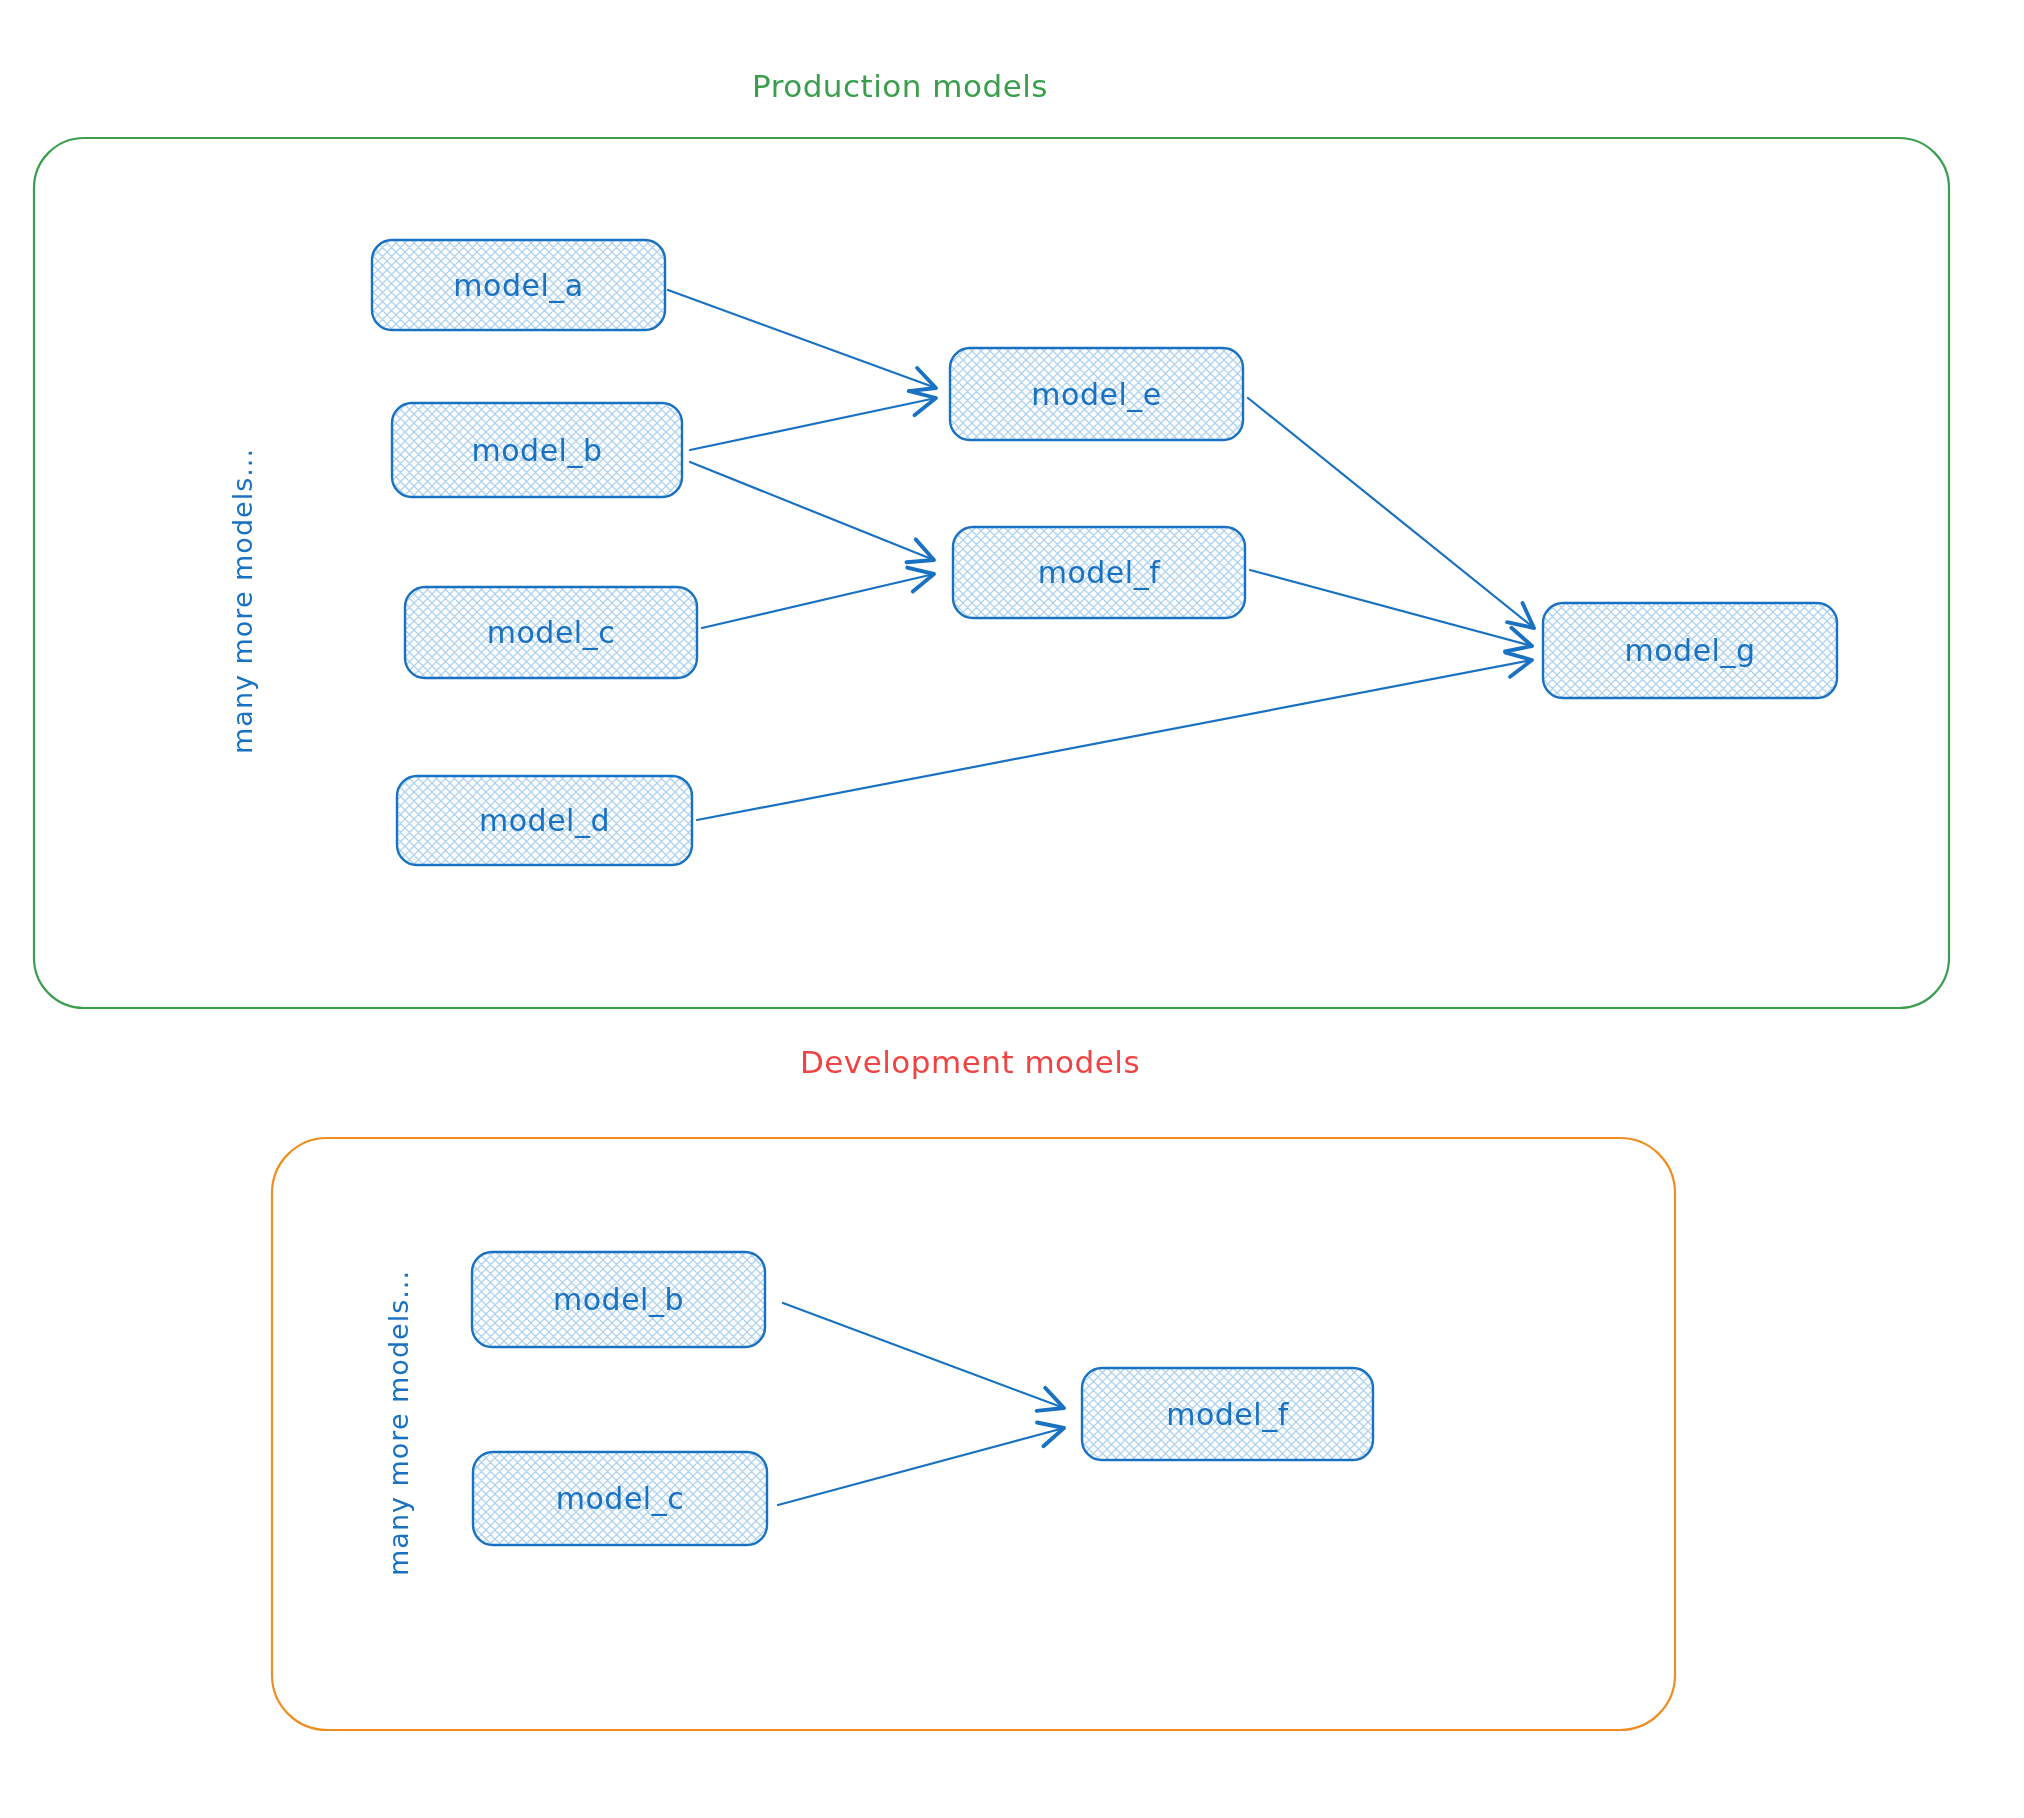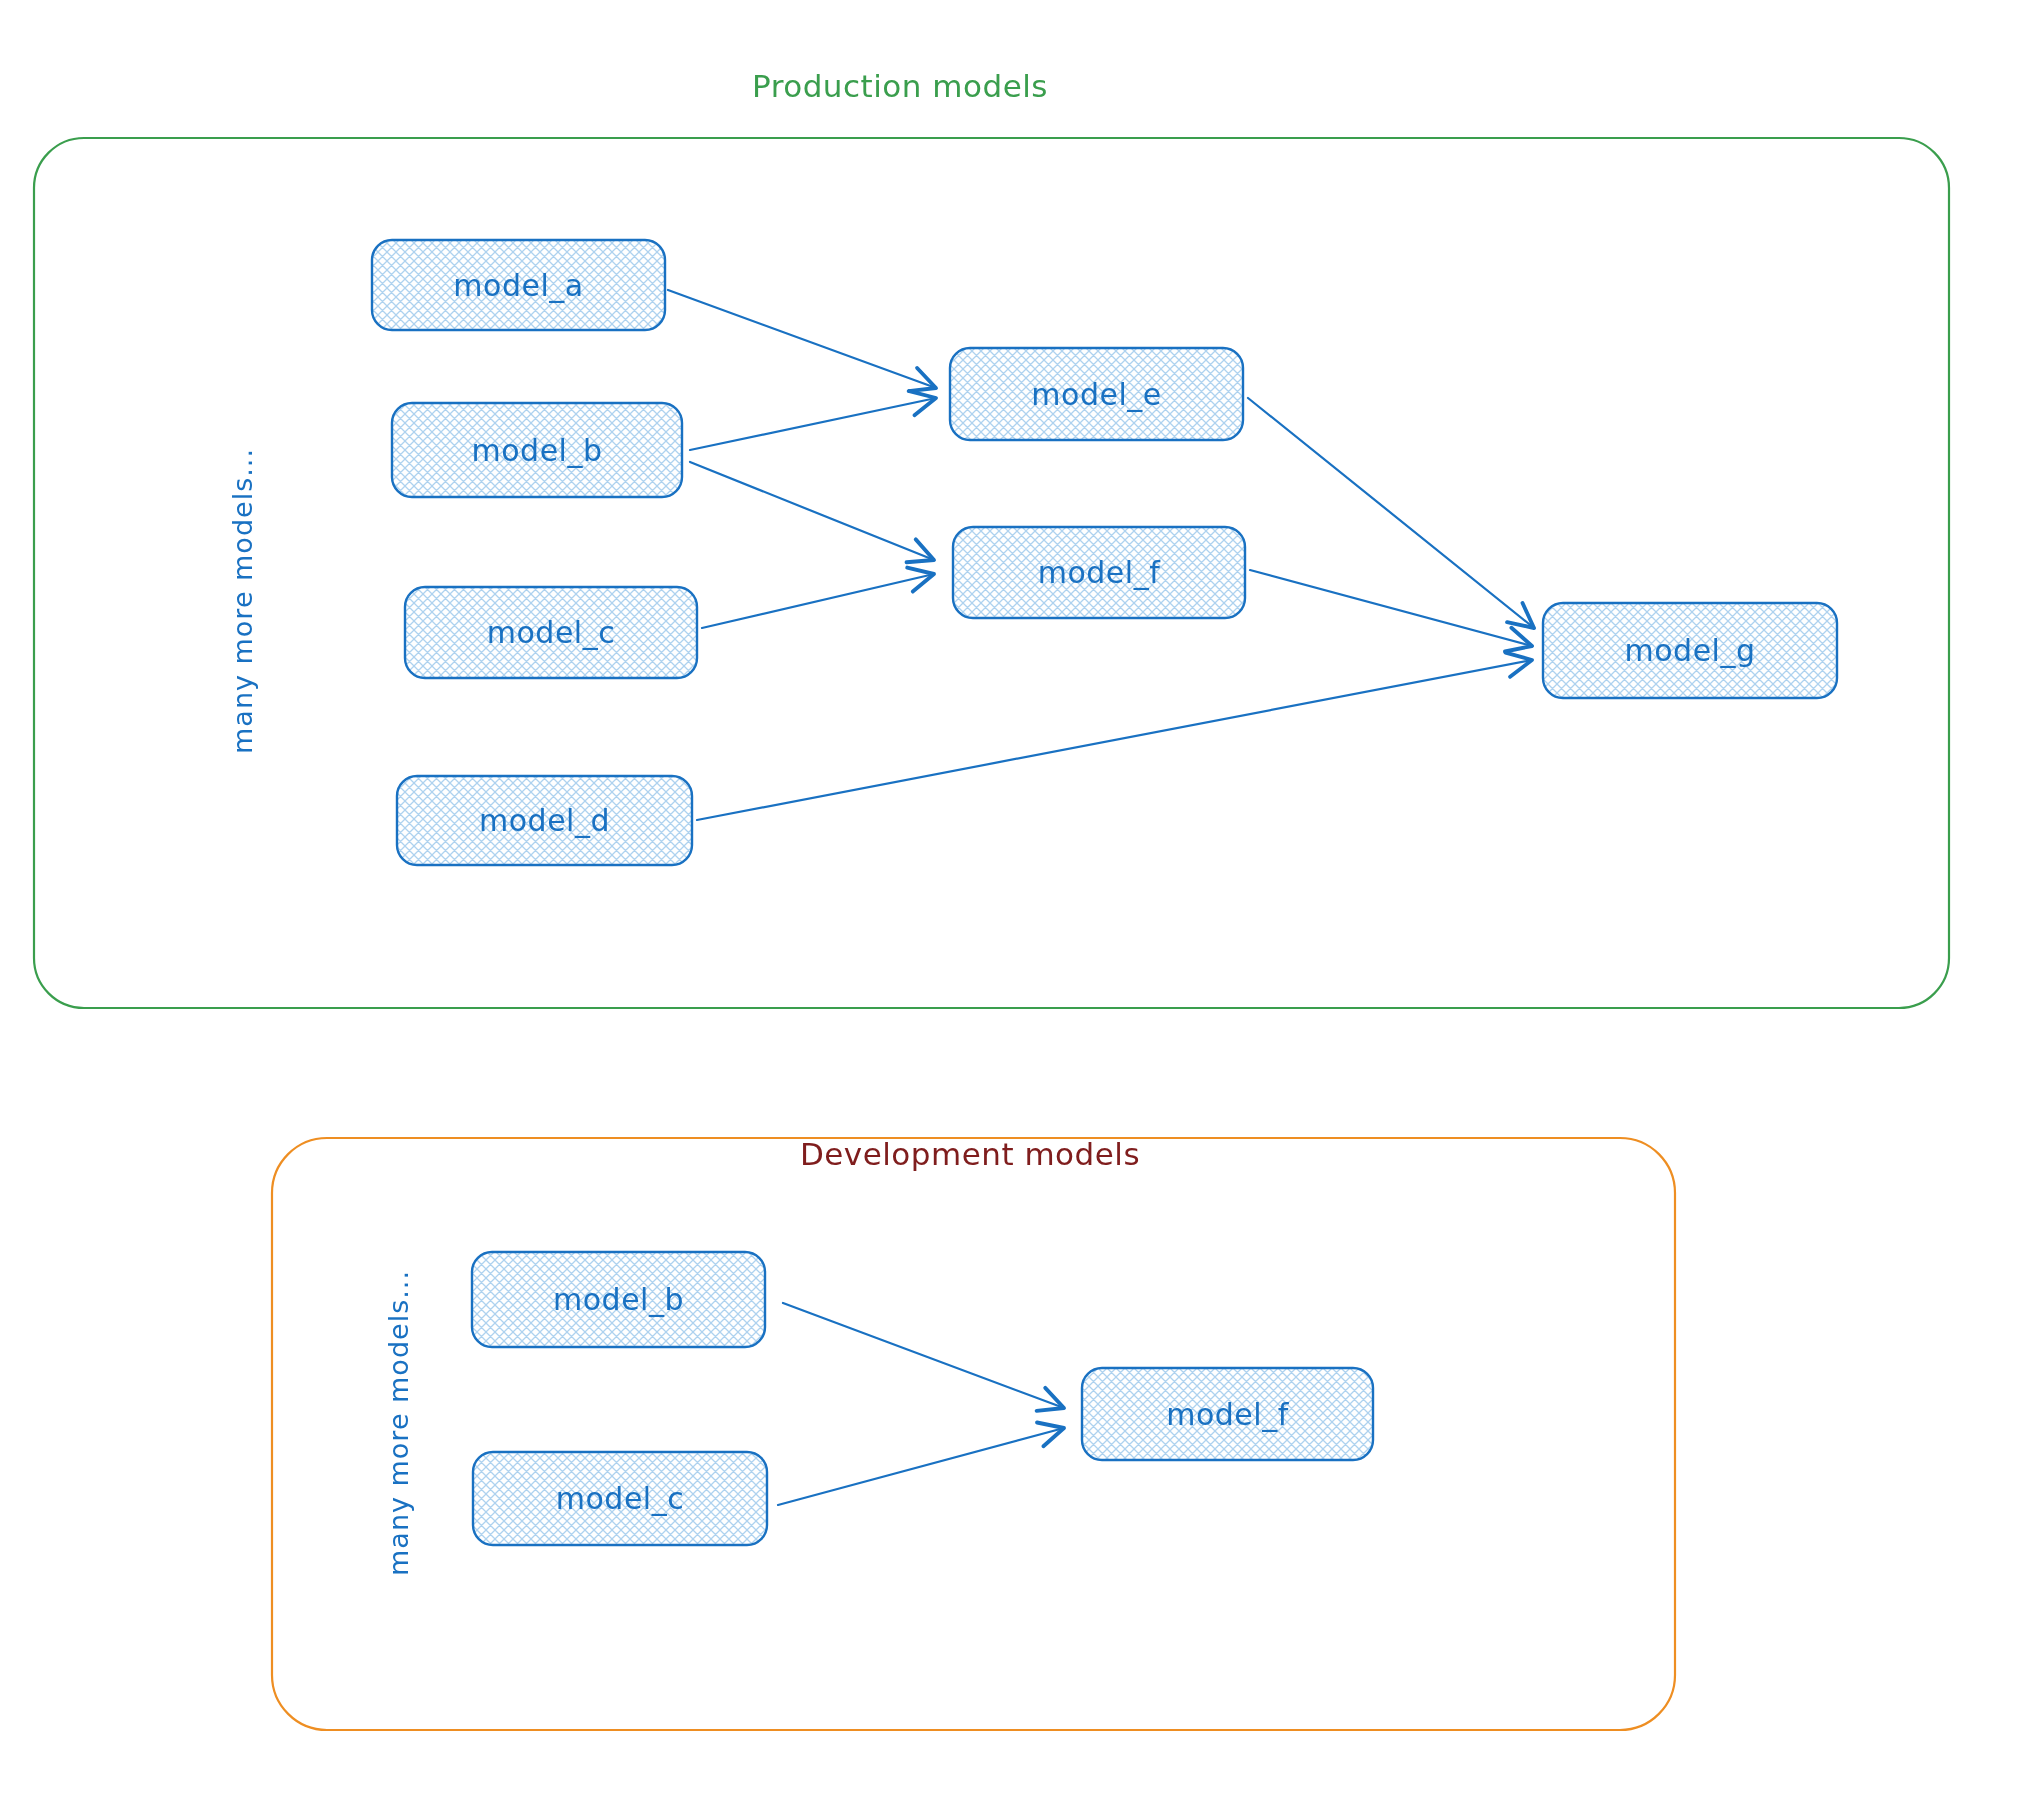--- a/index.html
+++ b/index.html
@@ -106,16 +106,16 @@
           <text x="620" y="1498.5" text-anchor="middle" dominant-baseline="central" fill="#1971c2" font-size="30">model_c</text>
         </g>
         <g>
           <rect x="1082" y="1368" width="291" height="92" rx="20" ry="20" fill="url(#crosshatch)" stroke="#1971c2" stroke-width="2.4"></rect>
           <text x="1227.5" y="1414" text-anchor="middle" dominant-baseline="central" fill="#1971c2" font-size="30">model_f</text>
         </g>
       </g>
     </svg>
 
   <div class="section-title" style="left: 900px; top: 86px; color: rgb(58, 158, 77);">Production models</div>
-  <div class="section-title" style="left: 970px; top: 1154px; color: #7f1d1d;">Development models</div>
+  <div class="section-title" style="left: 970px; top: 1062px; color: #ef4444;">Development models</div>
   <div class="side-label" style="left: 242px; top: 601px; color: rgb(25, 113, 194);">many more models...</div>
   <div class="side-label" style="left: 398px; top: 1423px; color: rgb(25, 113, 194);">many more models...</div>
 </div>
 
 </body></html>

